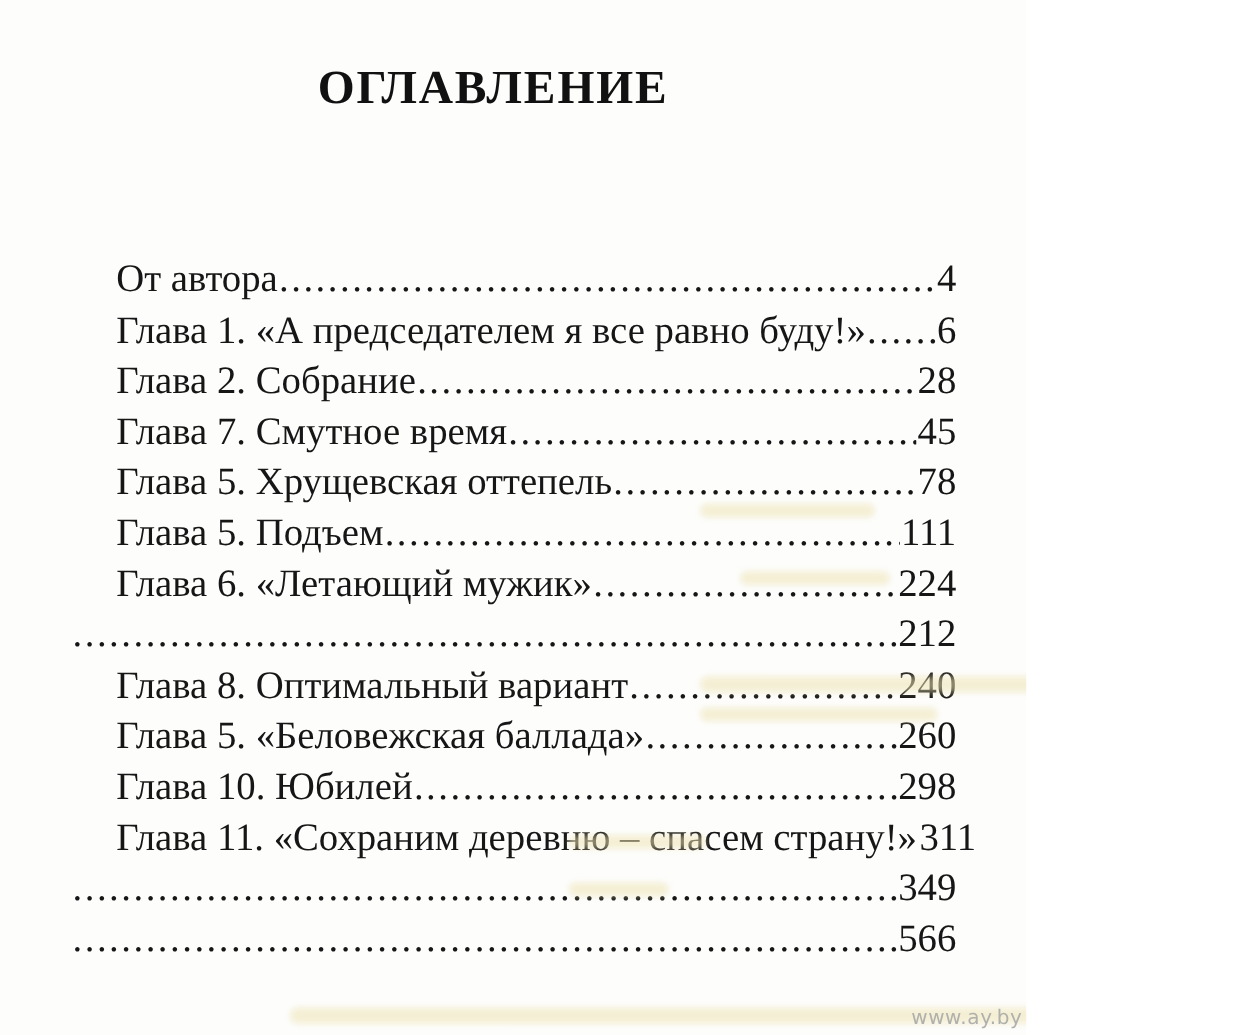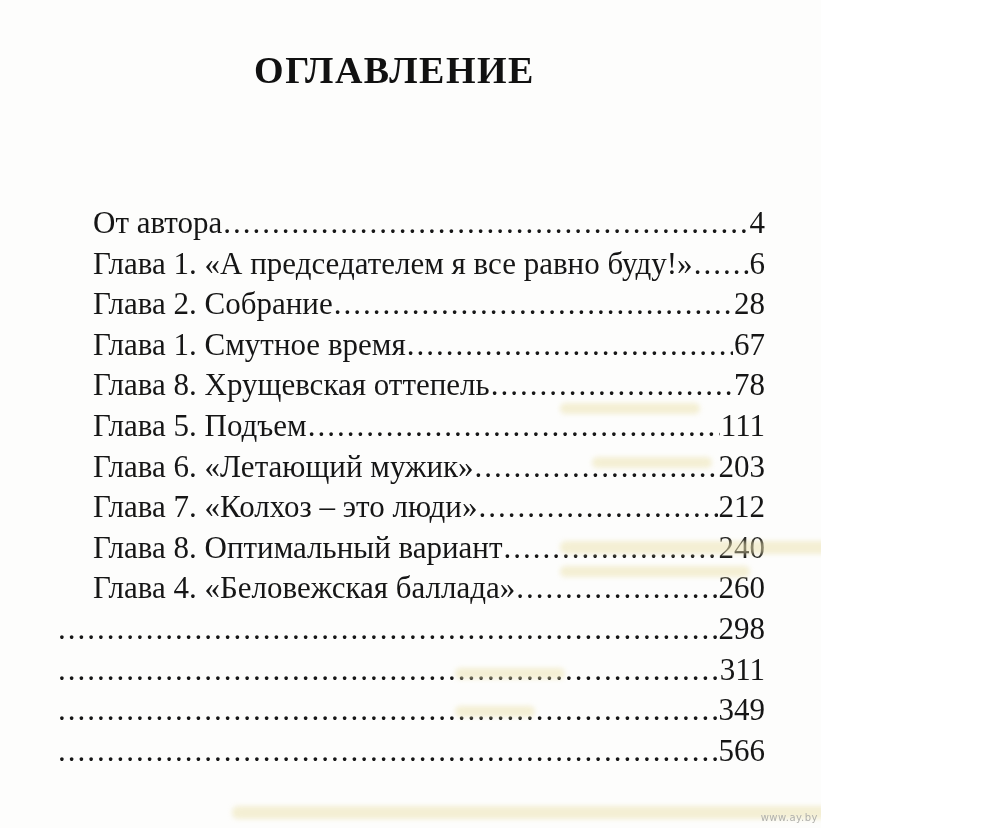--- a/index.html
+++ b/index.html
@@ -71,21 +71,21 @@
     filter: blur(2.5px);
     pointer-events: none;
   }
 
   
   .watermark {
     position: absolute;
     right: 3px;
     bottom: 5px;
     font-family: "DejaVu Sans", sans-serif;
-    font-size: 10px;
+    font-size: 16px;
     letter-spacing: 0.5px;
     color: #b0b0ac;
   }
 </style>
 </head>
 <body>
 
 <div class="page">
 
   <h1 class="title">ОГЛАВЛЕНИЕ</h1>
@@ -103,67 +103,68 @@
     <span class="toc-num">6</span>
   </div>
 
   <div class="toc-row">
     <span class="toc-label">Глава 2. Собрание</span>
     <span class="toc-dots" aria-hidden="true">................................................................................................................................................................</span>
     <span class="toc-num">28</span>
   </div>
 
   <div class="toc-row">
-    <span class="toc-label">Глава 1. Смутное время</span>
+    <span class="toc-label">Глава 7. Смутное время</span>
     <span class="toc-dots" aria-hidden="true">................................................................................................................................................................</span>
-    <span class="toc-num">67</span>
+    <span class="toc-num">45</span>
   </div>
 
   <div class="toc-row">
-    <span class="toc-label">Глава 8. Хрущевская оттепель</span>
+    <span class="toc-label">Глава 5. Хрущевская оттепель</span>
     <span class="toc-dots" aria-hidden="true">................................................................................................................................................................</span>
     <span class="toc-num">78</span>
   </div>
 
   <div class="toc-row">
     <span class="toc-label">Глава 5. Подъем</span>
     <span class="toc-dots" aria-hidden="true">................................................................................................................................................................</span>
     <span class="toc-num">111</span>
   </div>
 
   <div class="toc-row">
     <span class="toc-label">Глава 6. «Летающий мужик»</span>
     <span class="toc-dots" aria-hidden="true">................................................................................................................................................................</span>
-    <span class="toc-num">203</span>
+    <span class="toc-num">224</span>
   </div>
 
   <div class="toc-row">
-    <span class="toc-label">Глава 7. «Колхоз – это люди»</span>
     <span class="toc-dots" aria-hidden="true">................................................................................................................................................................</span>
     <span class="toc-num">212</span>
   </div>
 
   <div class="toc-row">
     <span class="toc-label">Глава 8. Оптимальный вариант</span>
     <span class="toc-dots" aria-hidden="true">................................................................................................................................................................</span>
     <span class="toc-num">240</span>
   </div>
 
   <div class="toc-row">
-    <span class="toc-label">Глава 4. «Беловежская баллада»</span>
+    <span class="toc-label">Глава 5. «Беловежская баллада»</span>
     <span class="toc-dots" aria-hidden="true">................................................................................................................................................................</span>
     <span class="toc-num">260</span>
   </div>
 
   <div class="toc-row">
+    <span class="toc-label">Глава 10. Юбилей</span>
     <span class="toc-dots" aria-hidden="true">................................................................................................................................................................</span>
     <span class="toc-num">298</span>
   </div>
 
   <div class="toc-row">
+    <span class="toc-label">Глава 11. «Сохраним деревню – спасем страну!»</span>
     <span class="toc-dots" aria-hidden="true">................................................................................................................................................................</span>
     <span class="toc-num">311</span>
   </div>
 
   <div class="toc-row">
     <span class="toc-dots" aria-hidden="true">................................................................................................................................................................</span>
     <span class="toc-num">349</span>
   </div>
 
   <div class="toc-row">

